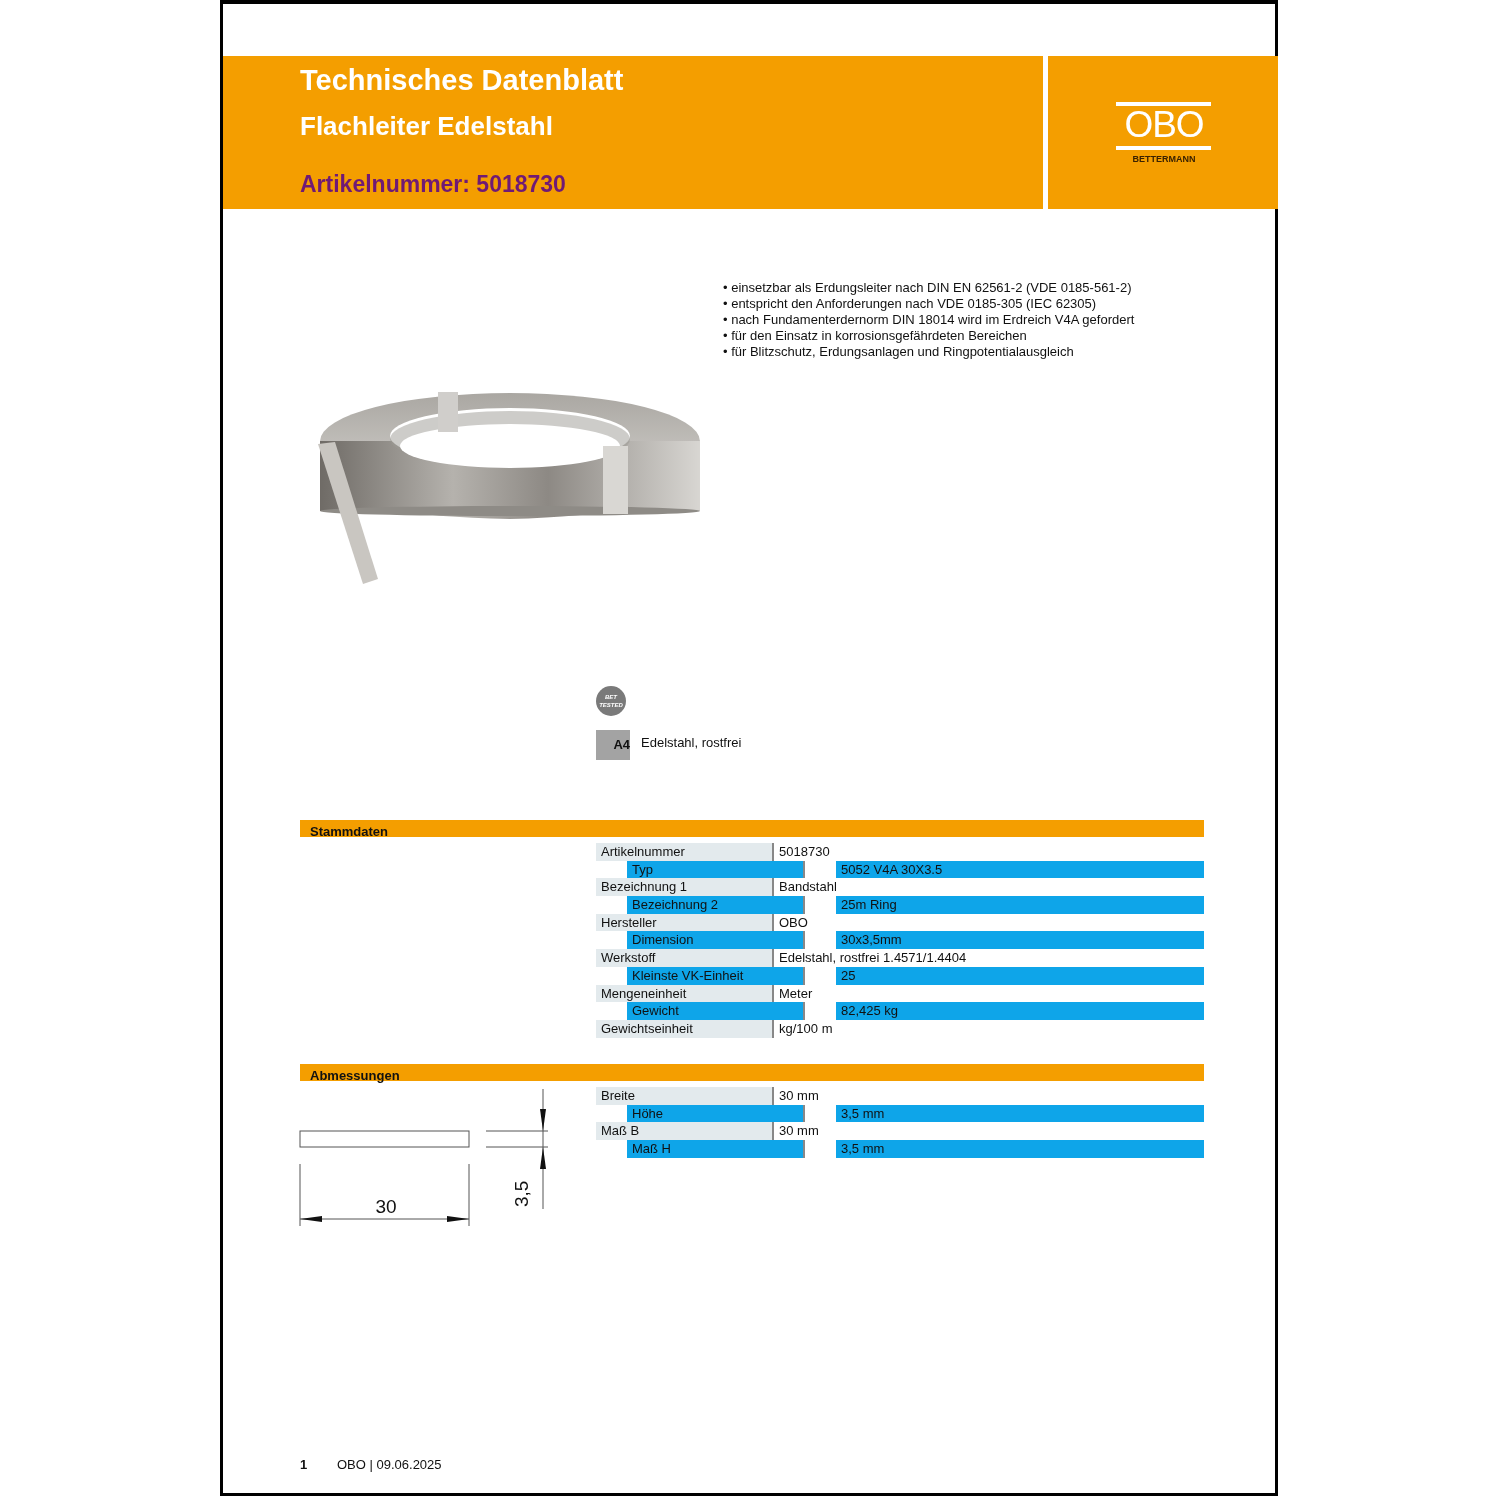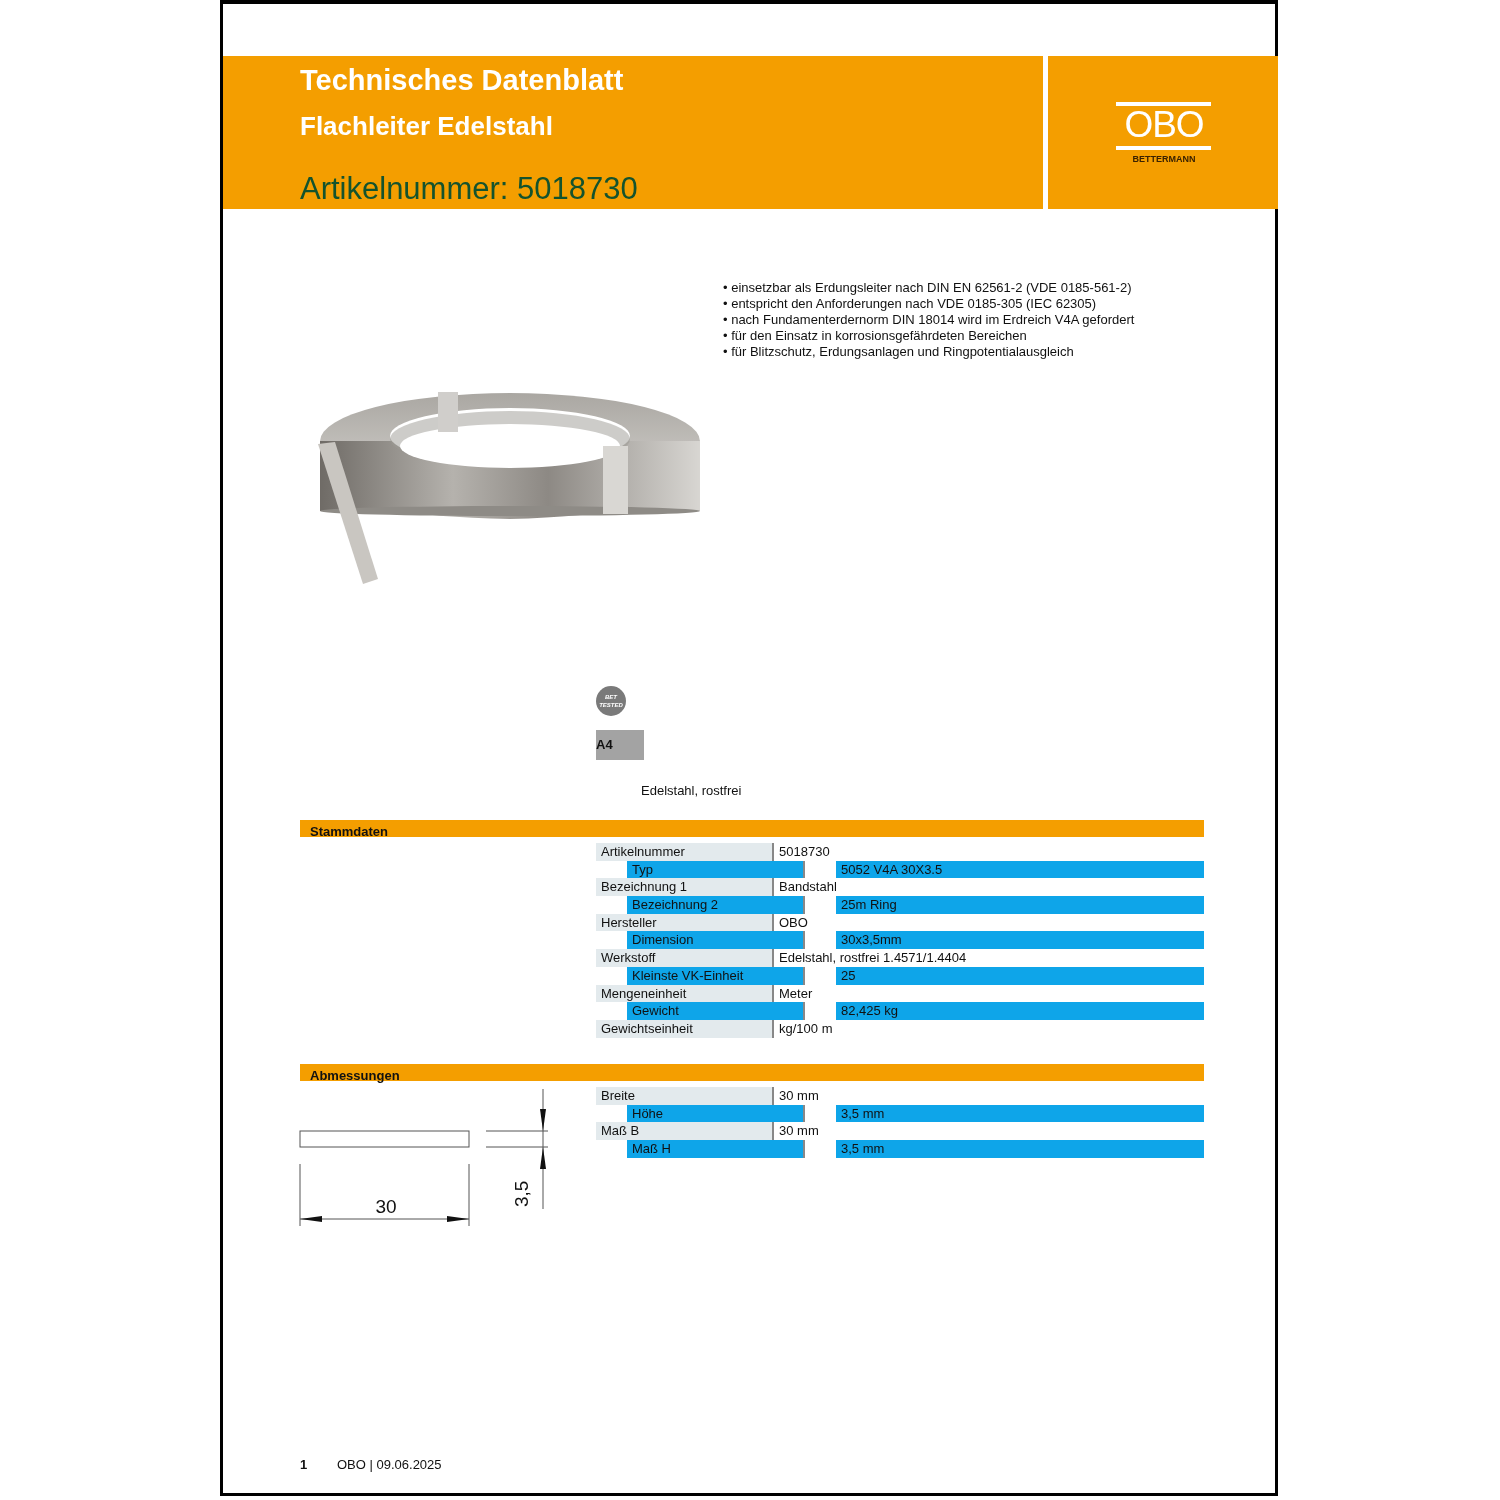--- a/index.html
+++ b/index.html
@@ -2,32 +2,32 @@
 <html><head>
 <meta charset="utf-8">
 <style>
   html, body { margin:0; padding:0; background:#ffffff; }
   body { width:1500px; height:1500px; position:relative; overflow:hidden; font-family:"Liberation Sans", sans-serif; }
   .page { position:absolute; left:220px; top:0; width:1058px; height:1496px; border:3px solid #000; border-top:4px solid #000; background:#fff; box-sizing:border-box; }
   .banner { position:absolute; left:0; top:52px; width:1055px; height:153px; background:#f49e00; }
   .banner-sep { position:absolute; left:820px; top:52px; width:5px; height:153px; background:#fff; }
   .title { position:absolute; left:77px; top:60px; color:#fff; font-weight:bold; font-size:29px; letter-spacing:0px; }
   .subtitle { position:absolute; left:77px; top:107px; color:#fff; font-weight:bold; font-size:26px; }
-  .artnum { position:absolute; left:77px; top:167px; color:#14532d; font-weight:normal; font-size:31px; }
+  .artnum { position:absolute; left:77px; top:167px; color:#701a75; font-weight:bold; font-size:23px; }
   .logo { position:absolute; left:893px; top:98px; width:100px; height:64px; }
   .logo .bar { position:absolute; left:0; width:95px; height:4px; background:#fff; }
   .logo .obo { position:absolute; left:-2px; top:2px; width:100px; text-align:center; color:#fff; font-size:37px; font-weight:normal; letter-spacing:-1px; line-height:42px; }
   .logo .sub { position:absolute; left:0; top:52px; width:96px; text-align:center; font-size:9px; font-weight:bold; color:#3a2200; letter-spacing:0px; }
   .bullets { position:absolute; left:500px; top:276px; font-size:13px; color:#111; line-height:16px; }
   .bullets div { white-space:nowrap; }
   .coil { position:absolute; left:80px; top:380px; width:400px; height:210px; }
   .cert-icon { position:absolute; left:373px; top:682px; width:30px; height:30px; border-radius:50%; background:#7a7a7a; }
   .cert-icon span { position:absolute; width:30px; text-align:center; color:#fff; font-size:6px; font-weight:bold; font-style:italic; }
-  .a4-box { position:absolute; left:373px; top:726px; width:48px; height:30px; background:#a3a3a3; color:#111; font-weight:bold; font-size:13px; text-align:left; line-height:30px; }
-  .a4-text { position:absolute; left:418px; top:731px; font-size:13px; color:#111;margin-top:48px; }
+  .a4-box { position:absolute; left:373px; top:726px; width:34px; height:30px; background:#a3a3a3; color:#111; font-weight:bold; font-size:13px; text-align:right; line-height:30px; }
+  .a4-text { position:absolute; left:418px; top:731px; font-size:13px; color:#111; }
   .section-bar { position:absolute; left:77px; width:904px; height:17px; background:#f49e00; }
   .section-bar span { position:absolute; left:10px; top:4px; font-weight:bold; font-size:13px; color:#111; }
   .table { position:absolute; left:373px; width:608px; }
   .row { height:17.7px; display:flex; font-size:13px; color:#111; line-height:17.7px; }
   .row .k { width:178px; padding-left:5px; box-sizing:border-box; border-right:2px solid #888; }
   .row .v { flex:1; padding-left:5px; }
   .row.odd .k { background:#e3eaed; }
   .row.odd .v { background:#ffffff; }
   .row.even .k, .row.even .v { background:#0ea5e9;margin-left:31px; }
   .footer-page { position:absolute; left:77px; top:1453px; font-weight:bold; font-size:13px; color:#111; }

